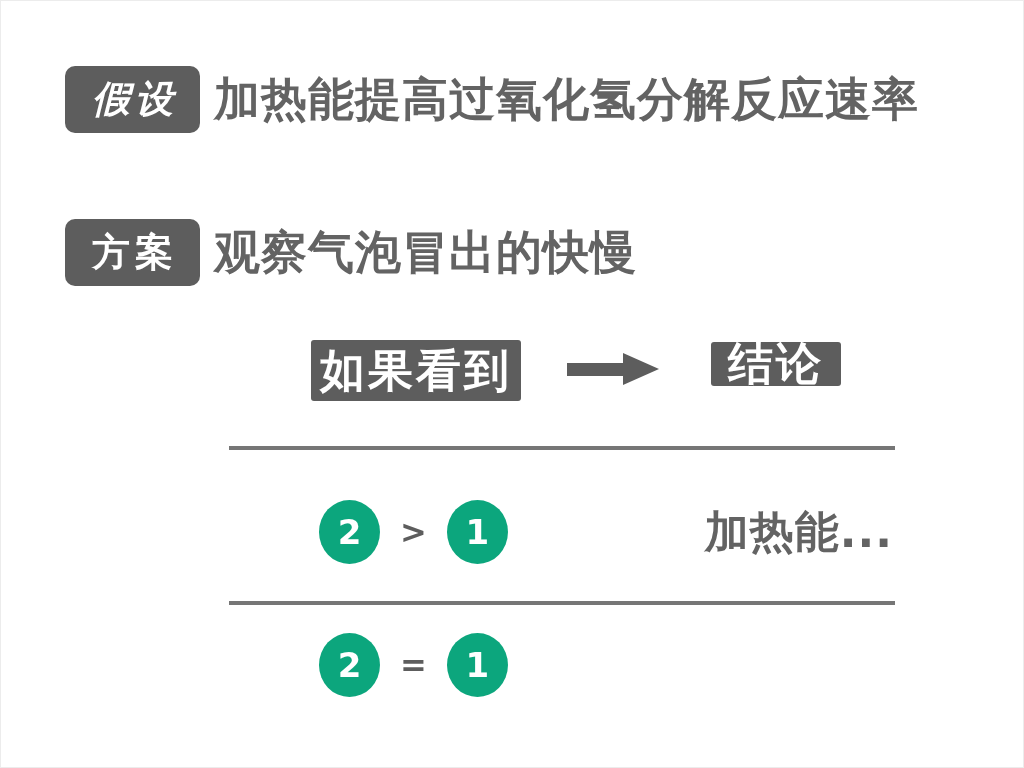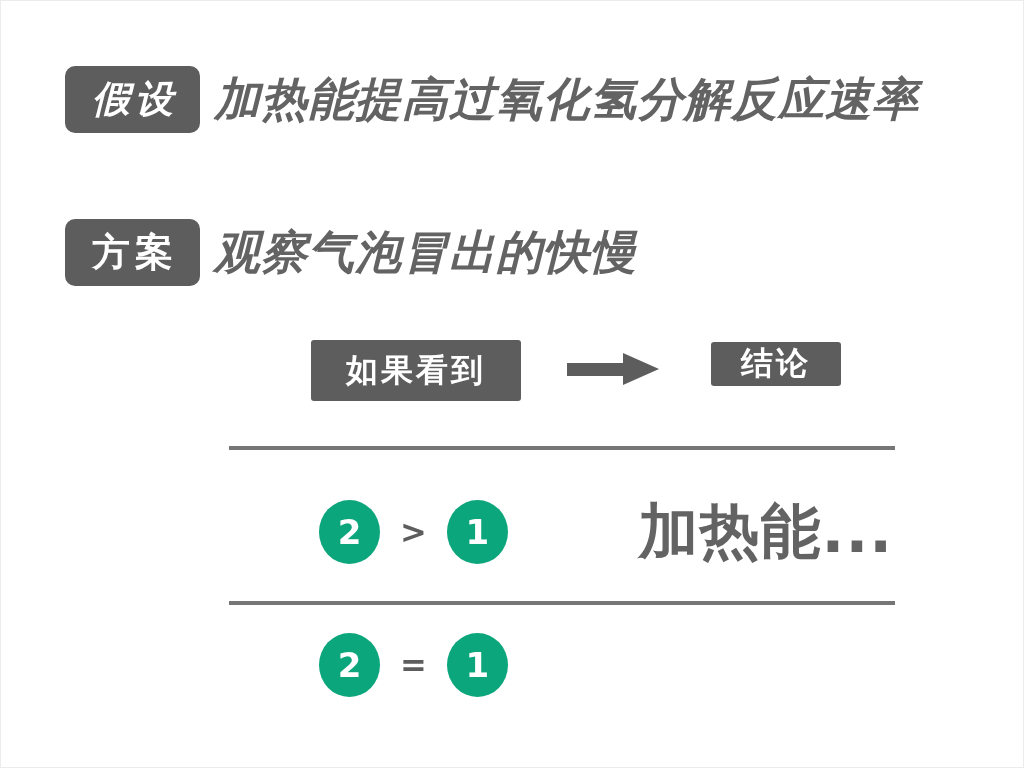--- a/index.html
+++ b/index.html
@@ -43,33 +43,32 @@
     position: absolute;
     left: 213px;
     height: 67px;
     display: flex;
     align-items: center;
     color: var(--text);
     font-size: 46px;
     font-weight: bold;
     letter-spacing: 1px;
     white-space: nowrap;
-    font-style: italic;
   }
   .statement.hypothesis { top: 65px; }
   .statement.plan { top: 218px; }
 
   .header-box {
     position: absolute;
     background: var(--badge);
     color: #ffffff;
     display: flex;
     align-items: center;
     justify-content: center;
-    font-size: 32px;
+    font-size: 45px;
     font-weight: bold;
     letter-spacing: 3px;
     border-radius: 3px;
   }
   .header-box.if-seen { left: 310px; top: 339px; width: 210px; height: 61px; }
   .header-box.conclusion { left: 710px; top: 341px; width: 130px; height: 44px; }
 
   .arrow {
     position: absolute;
     left: 566px;
@@ -133,21 +132,21 @@
     font-size: 34px;
     font-weight: bold;
   }
   .operator {
     color: var(--badge);
     font-size: 32px;
     font-weight: bold;
   }
   .outcome {
     color: var(--text);
-    font-size: 60px;
+    font-size: 44px;
     font-weight: bold;
     letter-spacing: 1px;
     white-space: nowrap;
   }
 </style>
 </head>
 <body>
 
 <div class="canvas">
 

